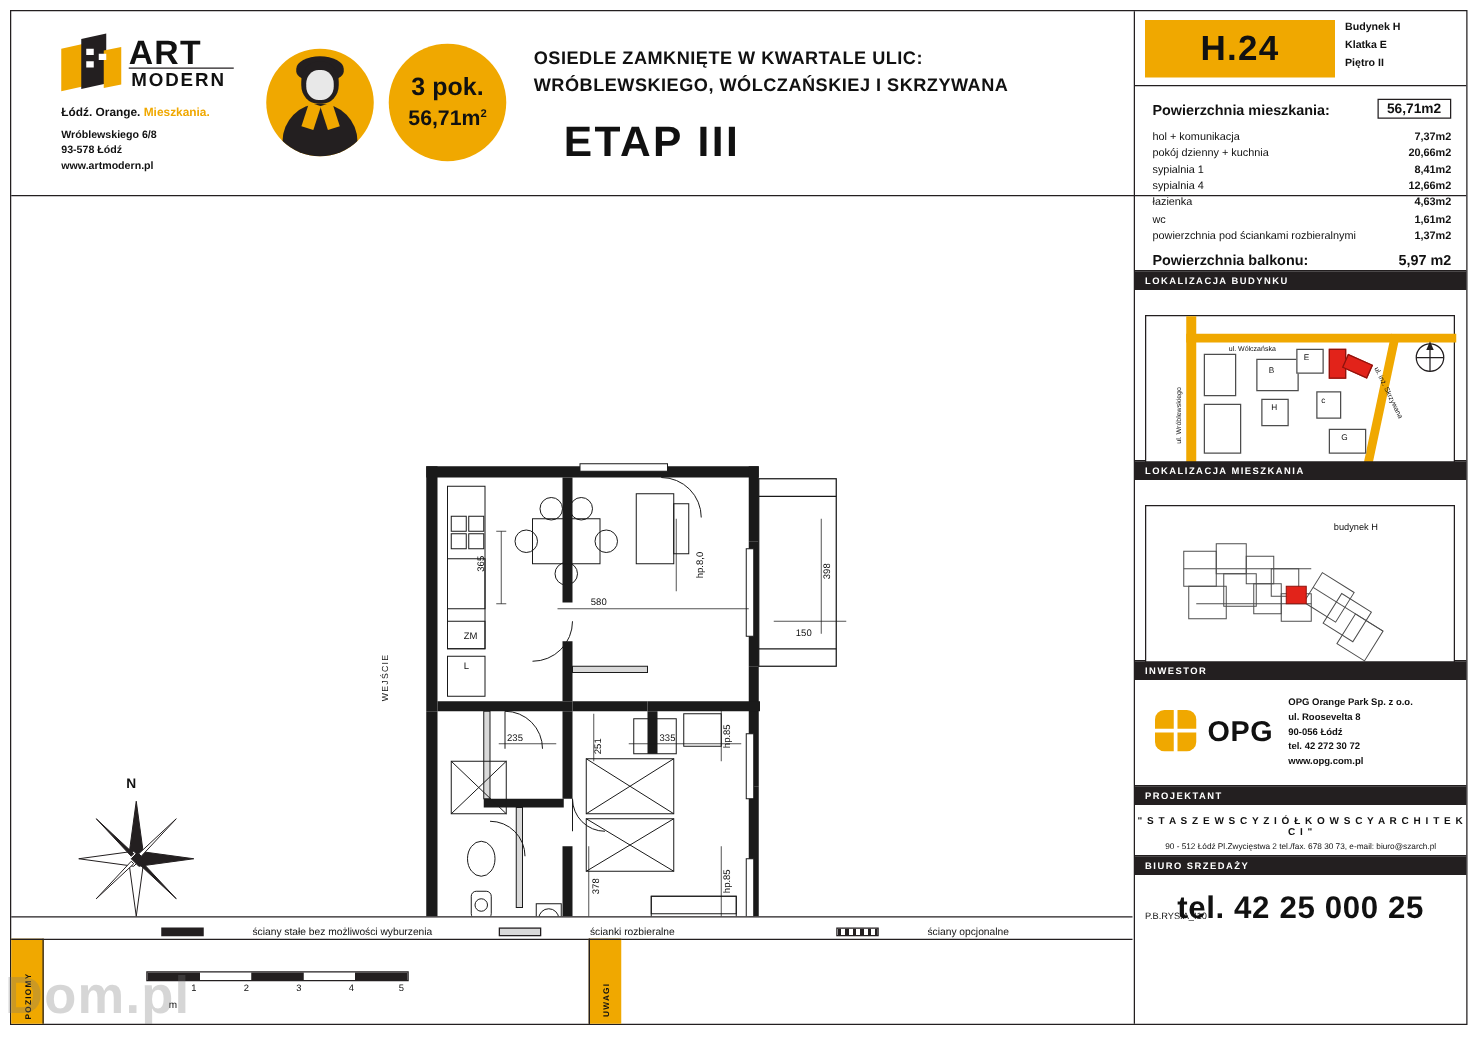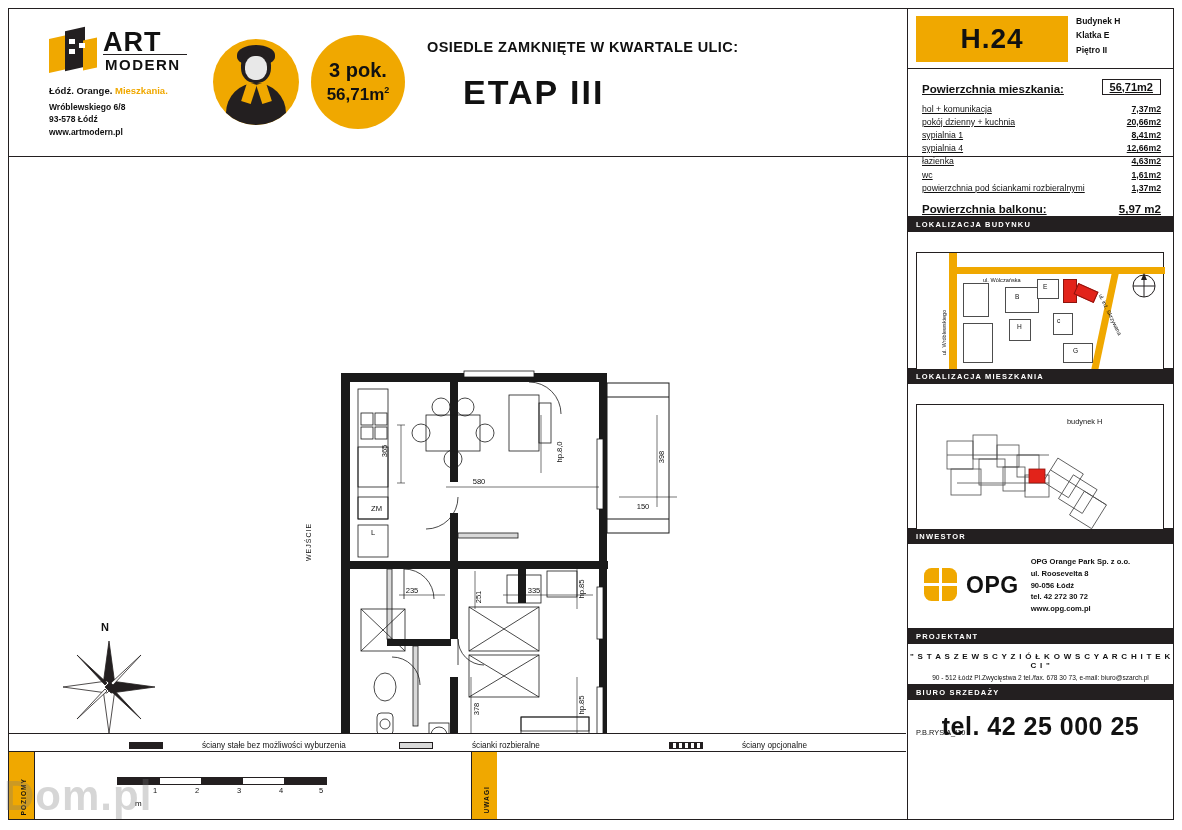--- a/index.html
+++ b/index.html
@@ -81,21 +81,21 @@
   .rooms-circle {
     position:absolute; left:302px; top:26px; width:94px; height:94px;
     border-radius:50%; background:#f0a800;
     display:flex; flex-direction:column; align-items:center; justify-content:center;
   }
   .rooms-circle .r1 { font-size:20px; font-weight:bold; line-height:1.1; }
   .rooms-circle .r2 { font-size:17px; font-weight:bold; line-height:1.2; margin-top:4px; }
   .rooms-circle .r2 sup { font-size:9px; }
   .titles { position:absolute; left:418px; top:28px; width:480px; }
   .t-line1 { font-size:14.5px; font-weight:bold; letter-spacing:.4px; line-height:1.5; }
-  .t-etap { font-size:34px; font-weight:bold; letter-spacing:2px; margin-top:14px; margin-left:36px; }
+  .t-etap { font-size:34px; font-weight:bold; letter-spacing:2px; margin-top:14px; margin-left:24px; }
   
   .rightcol {
     position:absolute; left:898px; top:0; width:266px; height:810px;
     border-left:1px solid #231f20;
   }
   .flat-head {
     position:absolute; left:0; top:0; width:265px; height:60px;
     border-bottom:1px solid #231f20;
   }
   .flat-badge {
@@ -103,21 +103,21 @@
     background:#f0a800; display:flex; align-items:center; justify-content:center;
   }
   .flat-badge span { font-size:28px; font-weight:bold; letter-spacing:1px; }
   .flat-meta {
     position:absolute; left:168px; top:6px; width:92px;
     font-size:8.5px; font-weight:bold; line-height:1.1;
   }
   .flat-meta div { padding:2px 0 3px 0; }
   .areas {
     position:absolute; left:0; top:60px; width:265px; height:148px;
-    border-bottom:1px solid #231f20; padding:10px 12px 0 14px;text-decoration:underline;
+    border-bottom:1px solid #231f20; padding:10px 12px 0 14px;
   }
   .areas .hdr { display:flex; justify-content:space-between; align-items:flex-end; }
   .areas .hdr b { font-size:11.5px; }
   .areas .hdr .val {
     font-size:11px; font-weight:bold; border:1px solid #231f20; padding:1px 7px;
   }
   .areas table { width:100%; border-collapse:collapse; margin-top:7px; }
   .areas td { font-size:8.7px; padding:1.6px 0; }
   .areas td.v { text-align:right; font-weight:bold; }
   .areas .balkon {
@@ -241,20 +241,21 @@
       <div class="collar-r"></div>
     </div>
 
     <div class="rooms-circle">
       <div class="r1">3 pok.</div>
       <div class="r2"><span>56,71m</span><sup>2</sup></div>
     </div>
 
     <div class="titles">
       <div class="t-line1">OSIEDLE ZAMKNIĘTE W KWARTALE ULIC:</div>
+      <div class="t-line1">WRÓBLEWSKIEGO, WÓLCZAŃSKIEJ I SKRZYWANA</div>
       <div class="t-etap">ETAP III</div>
     </div>
   </div>
 
   <div class="rightcol">
 
     <div class="flat-head">
       <div class="flat-badge">
         <span>H.24</span>
       </div>

